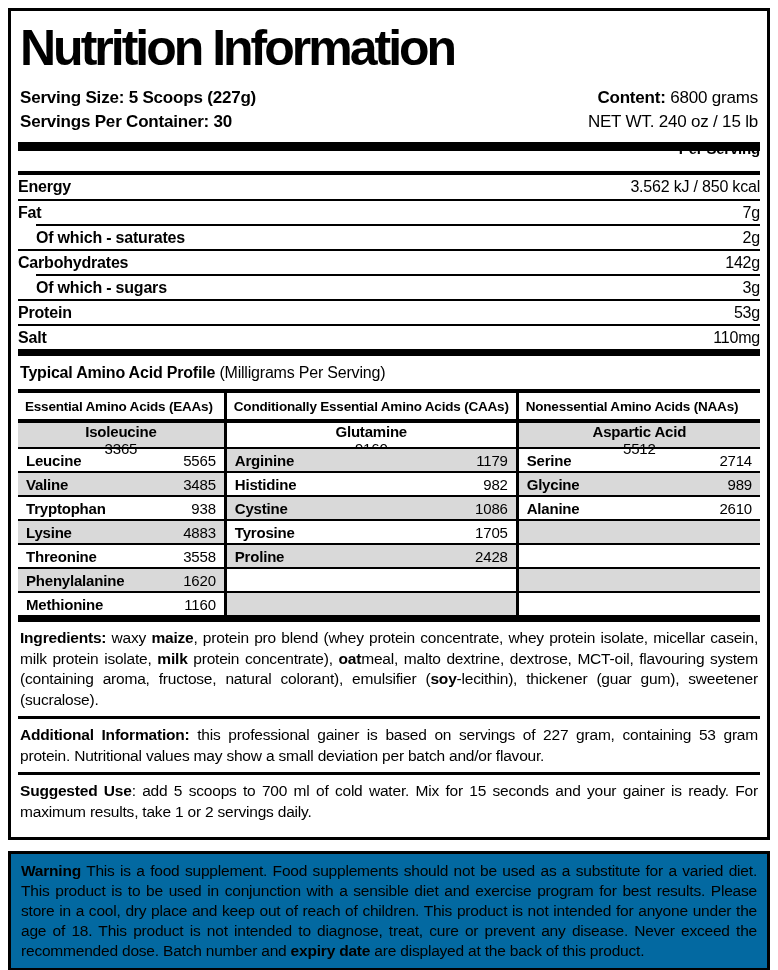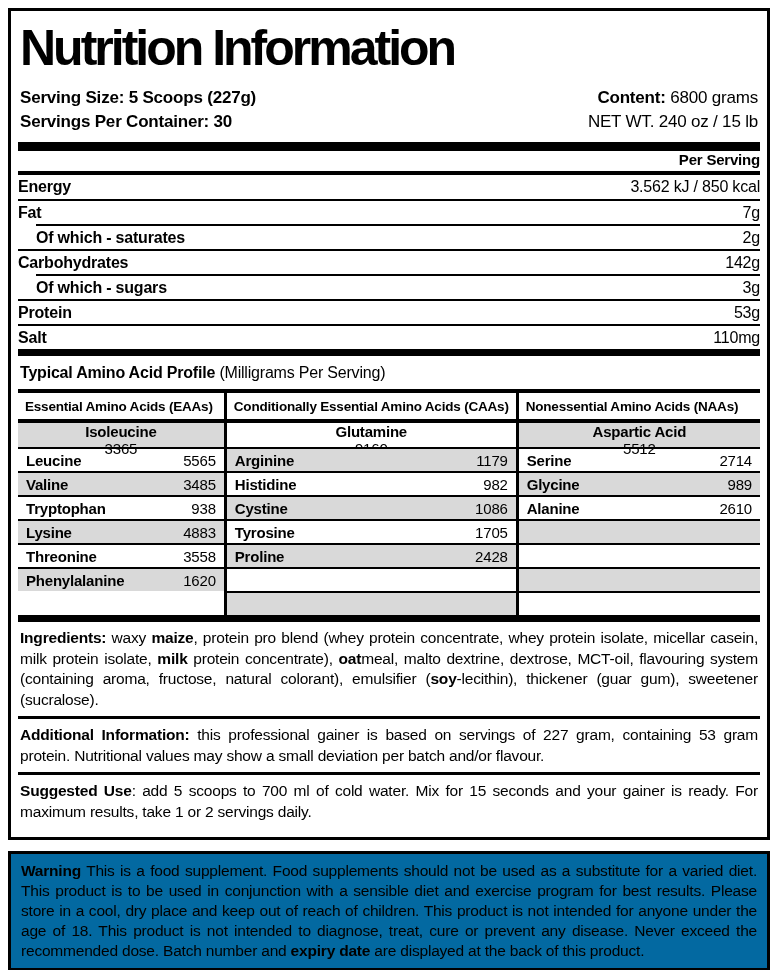--- a/index.html
+++ b/index.html
@@ -25,21 +25,21 @@
   }
   .header-row { display: flex; justify-content: space-between; margin: 7px 2px 0 2px; }
   .serving-block { font-size: 17px; font-weight: bold; line-height: 24px; }
   .content-block { font-size: 17px; line-height: 24px; text-align: right; }
   .content-block b { font-weight: bold; }
   .bar9 { height: 9px; background: #000; margin-top: 8px; }
   .bar7 { height: 7px; background: #000; }
   .hr3  { height: 3px; background: #000; }
   .per-serving {
     height: 24px; display: flex; align-items: flex-end; justify-content: flex-end;
-    font-size: 15px; font-weight: bold; padding-bottom: 3px;
+    font-size: 15px; font-weight: bold; padding-bottom: 14px;
     border-bottom: 4px solid #000;
   }
   .nrow {
     display: flex; justify-content: space-between; align-items: center;
     height: 25px; border-top: 2px solid #000; font-size: 16px;
   }
   .nrow.first { border-top: none; height: 24px; }
   .nrow.sub { margin-left: 18px; }
   .nrow .nlabel { font-weight: bold; }
   .nrow .nvalue { font-weight: normal; margin-left: 28px; }
@@ -155,20 +155,24 @@
           <span class="avalue">4883</span>
         </div>
         <div class="acell">
           <span class="aname">Threonine</span>
           <span class="avalue">3558</span>
         </div>
         <div class="acell shade">
           <span class="aname">Phenylalanine</span>
           <span class="avalue">1620</span>
         </div>
+        <div class="acell">
+          <span class="aname">Methionine</span>
+          <span class="avalue">1160</span>
+        </div>
       </div>
     <div class="amino-col divider">
       <div class="ahead">Conditionally Essential Amino Acids (CAAs)</div>
     <div class="acell">
           <span class="aname">Glutamine</span>
           <span class="avalue">9160</span>
         </div>
         <div class="acell shade">
           <span class="aname">Arginine</span>
           <span class="avalue">1179</span>

